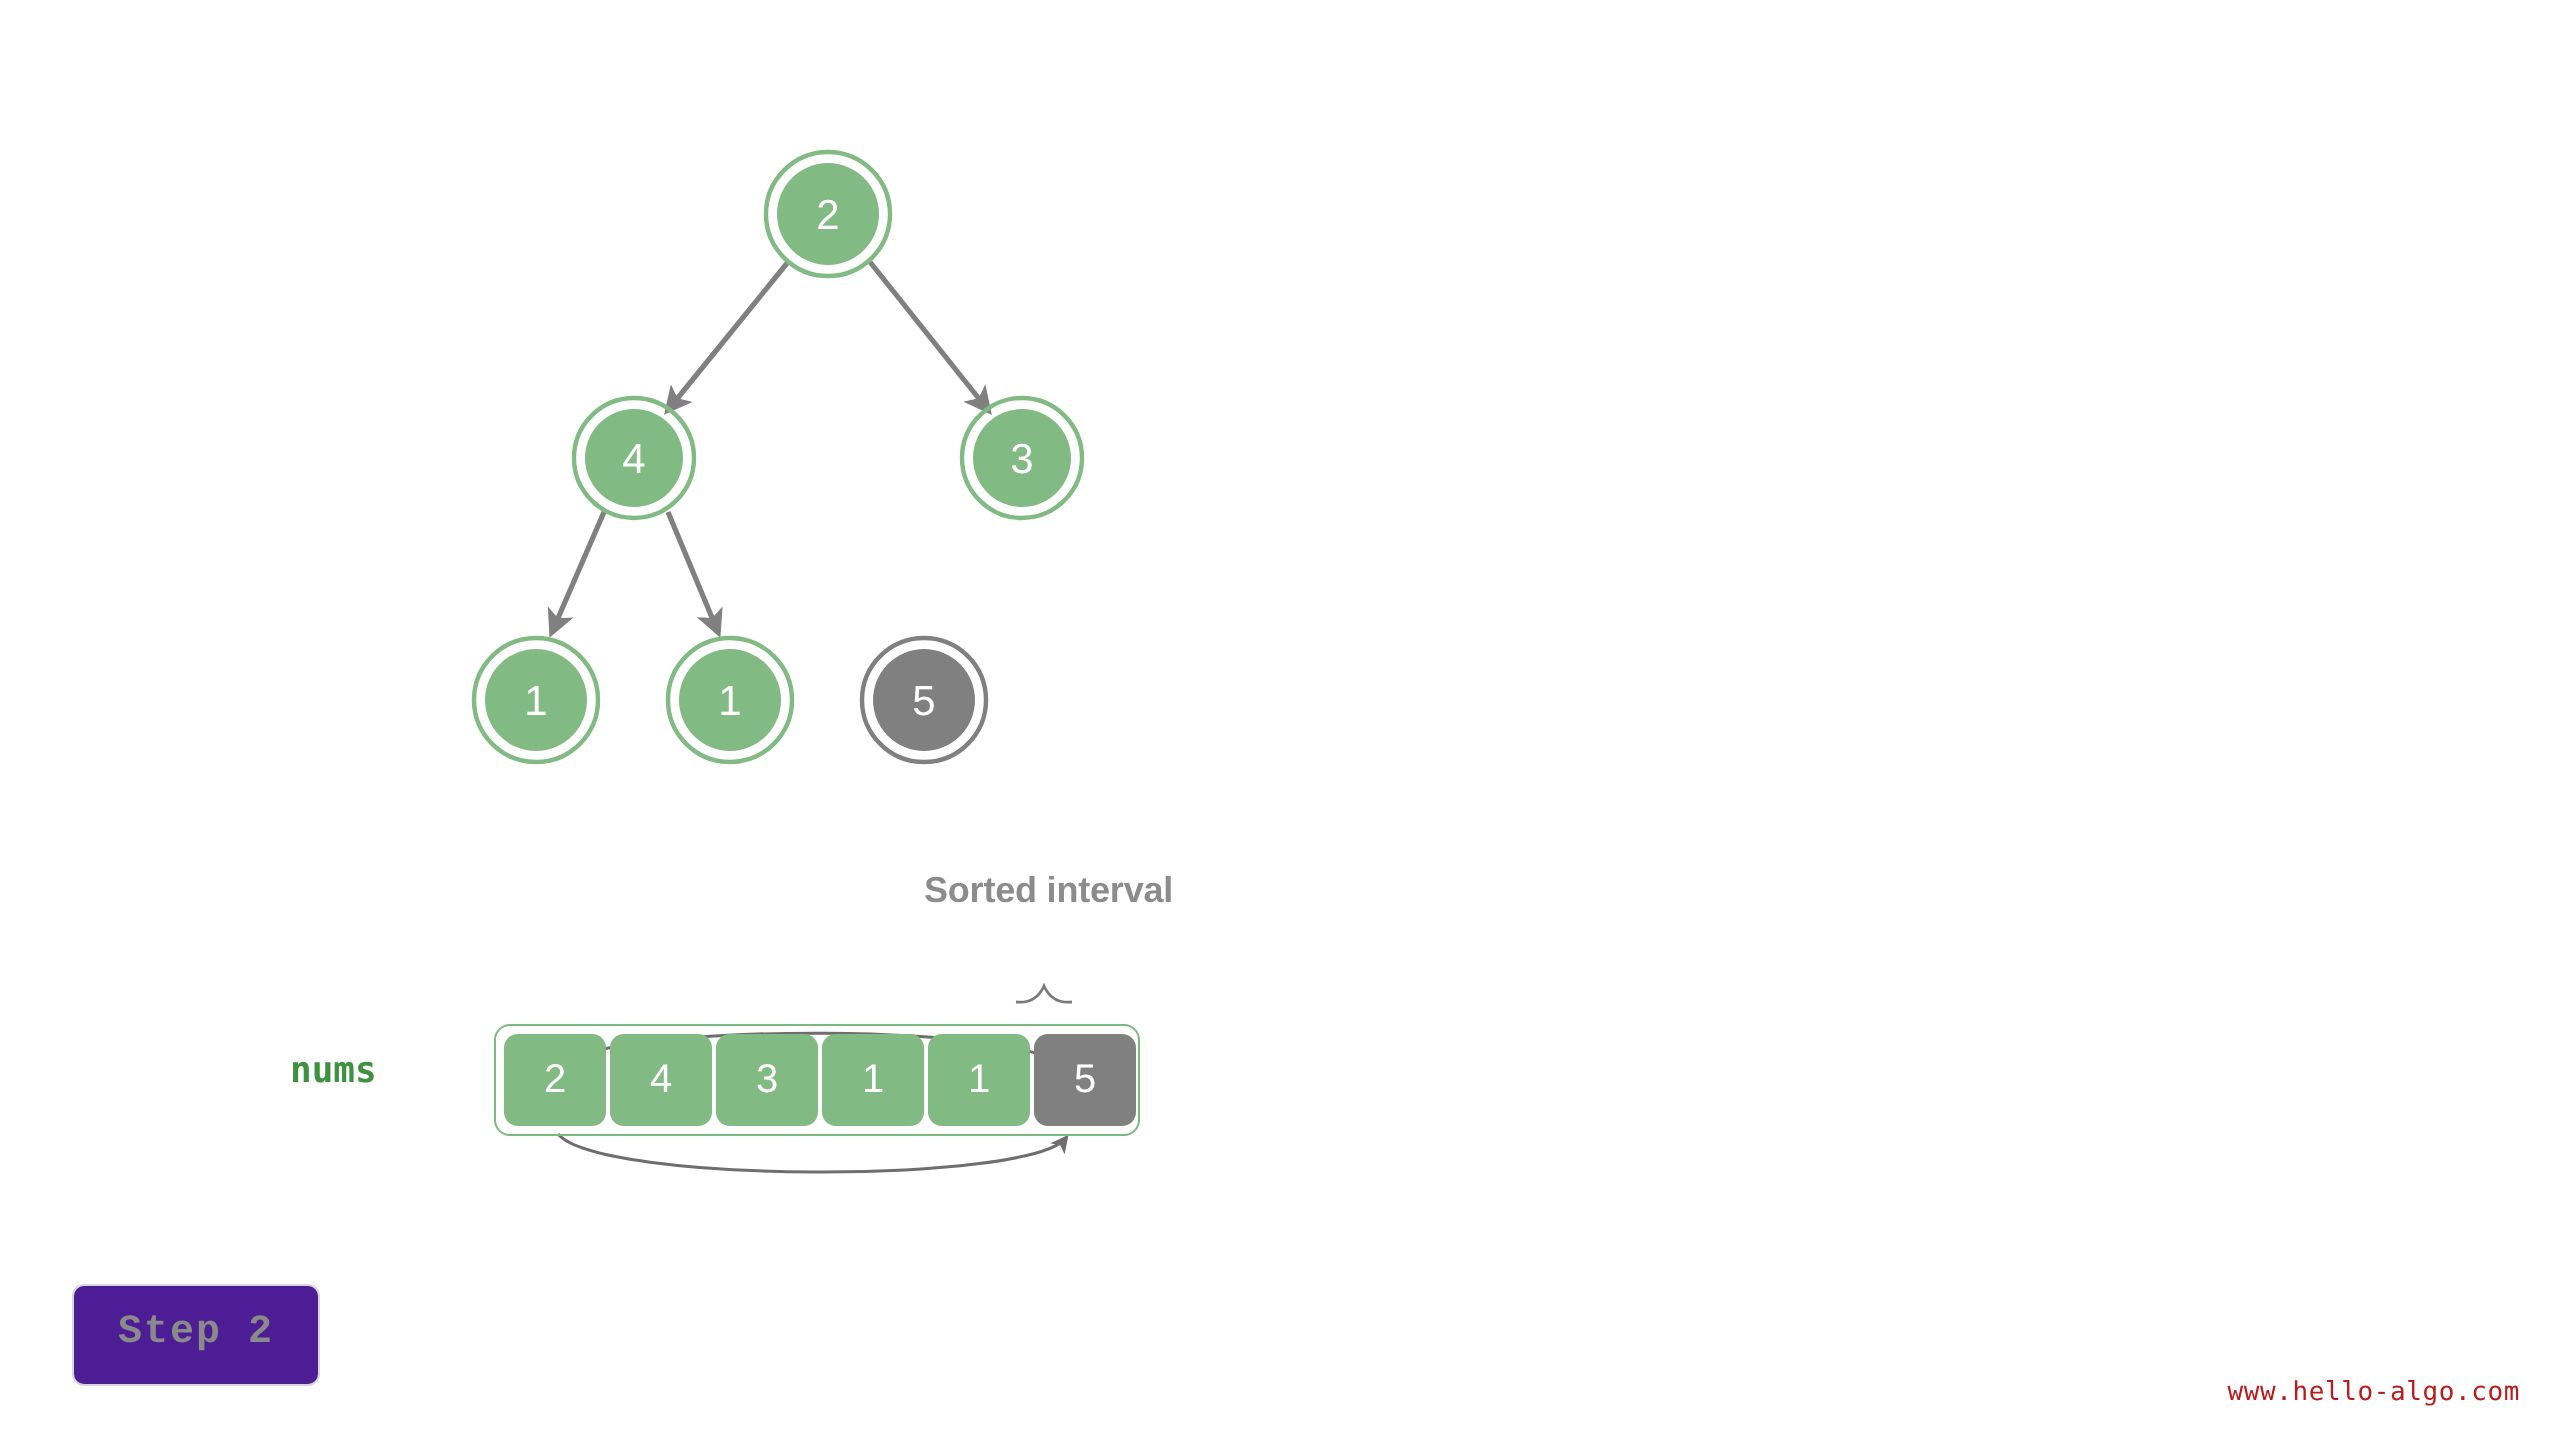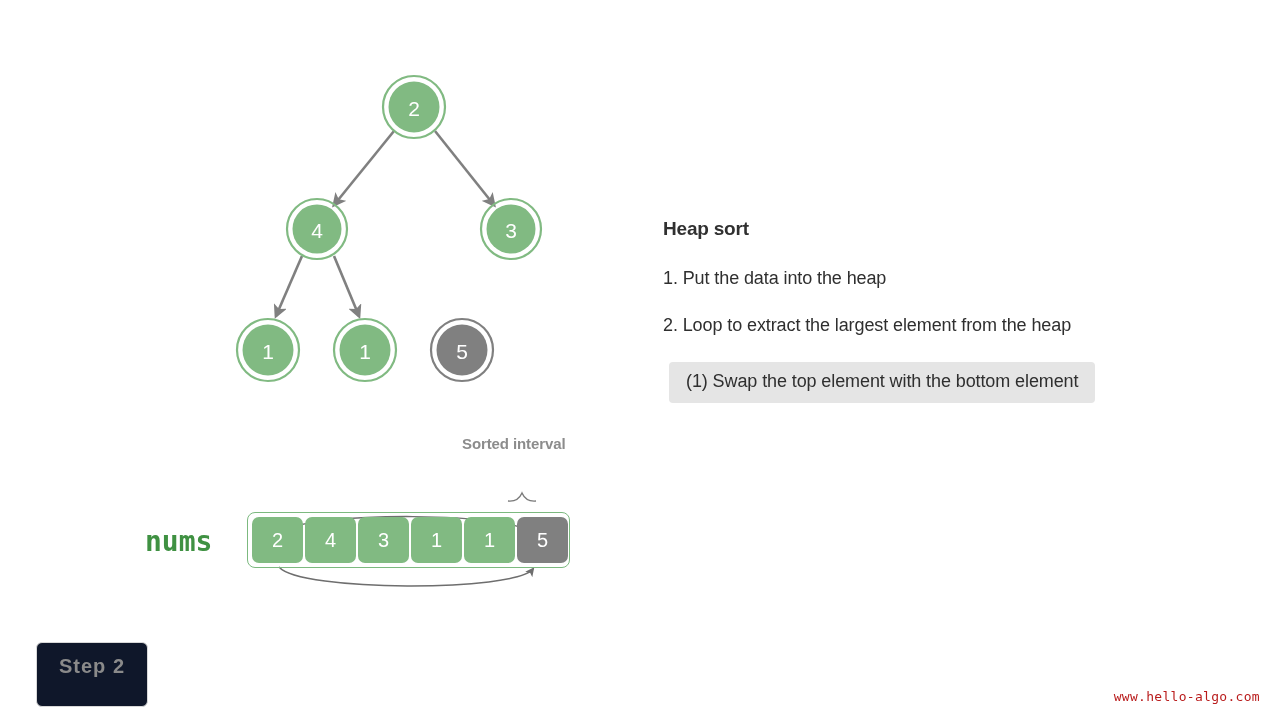--- a/index.html
+++ b/index.html
@@ -70,30 +70,30 @@
     padding: 9px 17px 11px 17px;
     font-size: 18px;
     color: #2f2f2f;
     letter-spacing: -0.1px;
   }
   #array-label {
     position: absolute;
     left: 145px;
     top: 525px;
     font-family: "DejaVu Sans Mono", "Liberation Mono", monospace;
-    font-size: 28px;
+    font-size: 18px;
     font-weight: bold;
     color: #3f9142;
     letter-spacing: 0px;
   }
   #sorted-label {
     position: absolute;
     left: 462px;
     top: 435px;
-    font-size: 15px;
+    font-size: 18px;
     font-weight: bold;
     color: #8c8c8c;
     letter-spacing: -0.1px;
   }
   #array-box {
     position: absolute;
     left: 247px;
     top: 512px;
     width: 323px;
     height: 56px;
@@ -127,25 +127,25 @@
     width: 380px;
     height: 140px;
     pointer-events: none;
   }
 
   
   #step-badge {
     position: absolute;
     left: 36px;
     top: 642px;
-    padding: 12px 22px 28px 22px;
+    padding: 12px 22px 14px 22px;
     border: 1.4px solid #d8d8d8;
     border-radius: 6px;
-    background: #0f172a;
-    font-family: Liberation Sans, sans-serif;
+    background: #4c1d95;
+    font-family: Liberation Mono, monospace;
     font-size: 20px;
     font-weight: bold;
     color: #8a8a8a;
     letter-spacing: 1px;
   }
 
   
   #watermark {
     position: absolute;
     right: 20px;
@@ -205,28 +205,20 @@
       <text class="node-text" x="365" y="351">1</text>
     </g>
 
     <g>
       <circle cx="462" cy="350" r="31" fill="none" stroke="#808080" stroke-width="2.2"></circle>
       <circle cx="462" cy="350" r="25.5" fill="#808080"></circle>
       <text class="node-text" x="462" y="351">5</text>
     </g>
   </svg>
 
-  <div id="panel">
-    <div id="panel-title">Heap sort</div>
-    <p class="panel-step">1. Put the data into the heap</p>
-    <p class="panel-step">2. Loop to extract the largest element from the heap</p>
-    <div id="panel-substep-wrap">
-      <span id="panel-substep">(1) Swap the top element with the bottom element</span>
-    </div>
-  </div>
 
   <div id="sorted-label">Sorted interval</div>
 
   <div id="array-label">nums</div>
 
   <svg id="swap-svg" viewBox="0 0 380 140">
     <defs>
       <marker id="swaphead" markerWidth="6" markerHeight="6" refX="4.6" refY="3" orient="auto">
         <path d="M0,0 L6,3 L0,6 L1.5,3 z" fill="#6e6e6e"></path>
       </marker>

